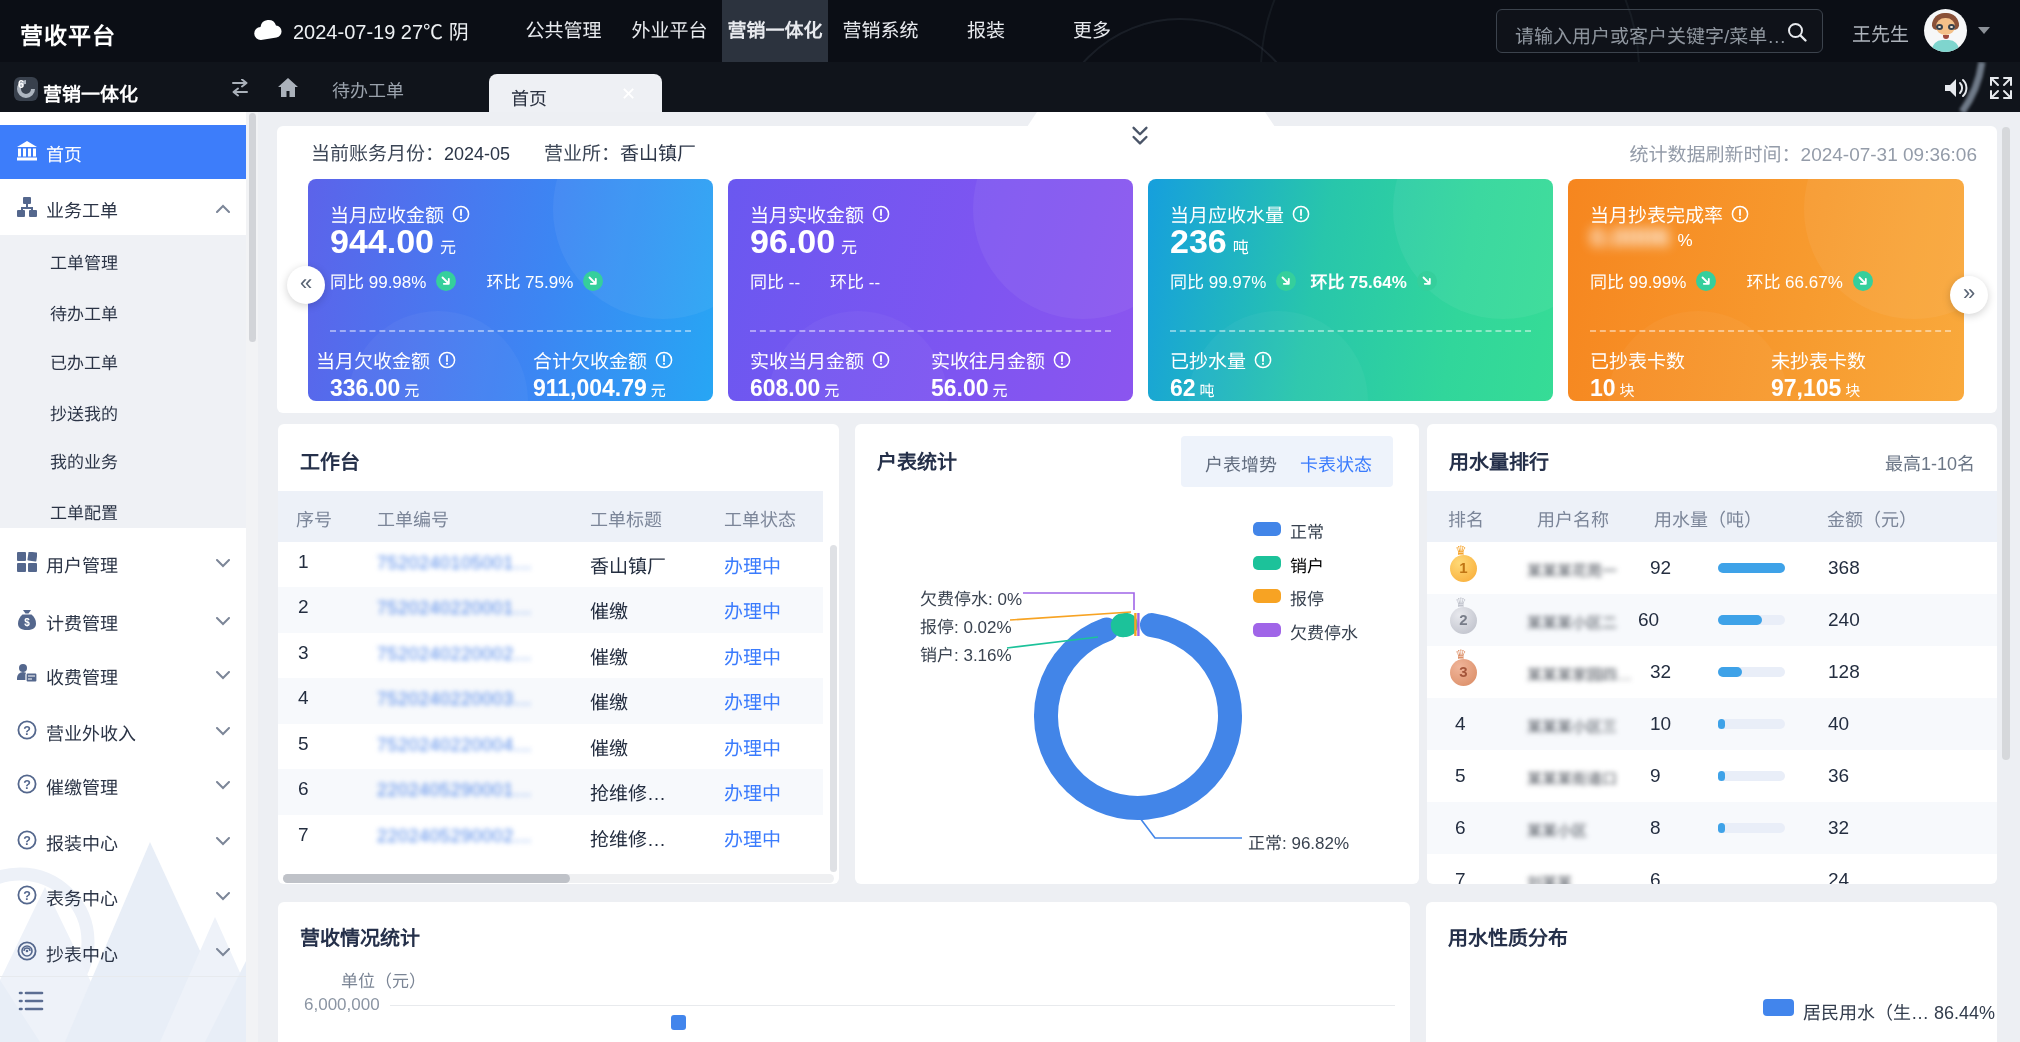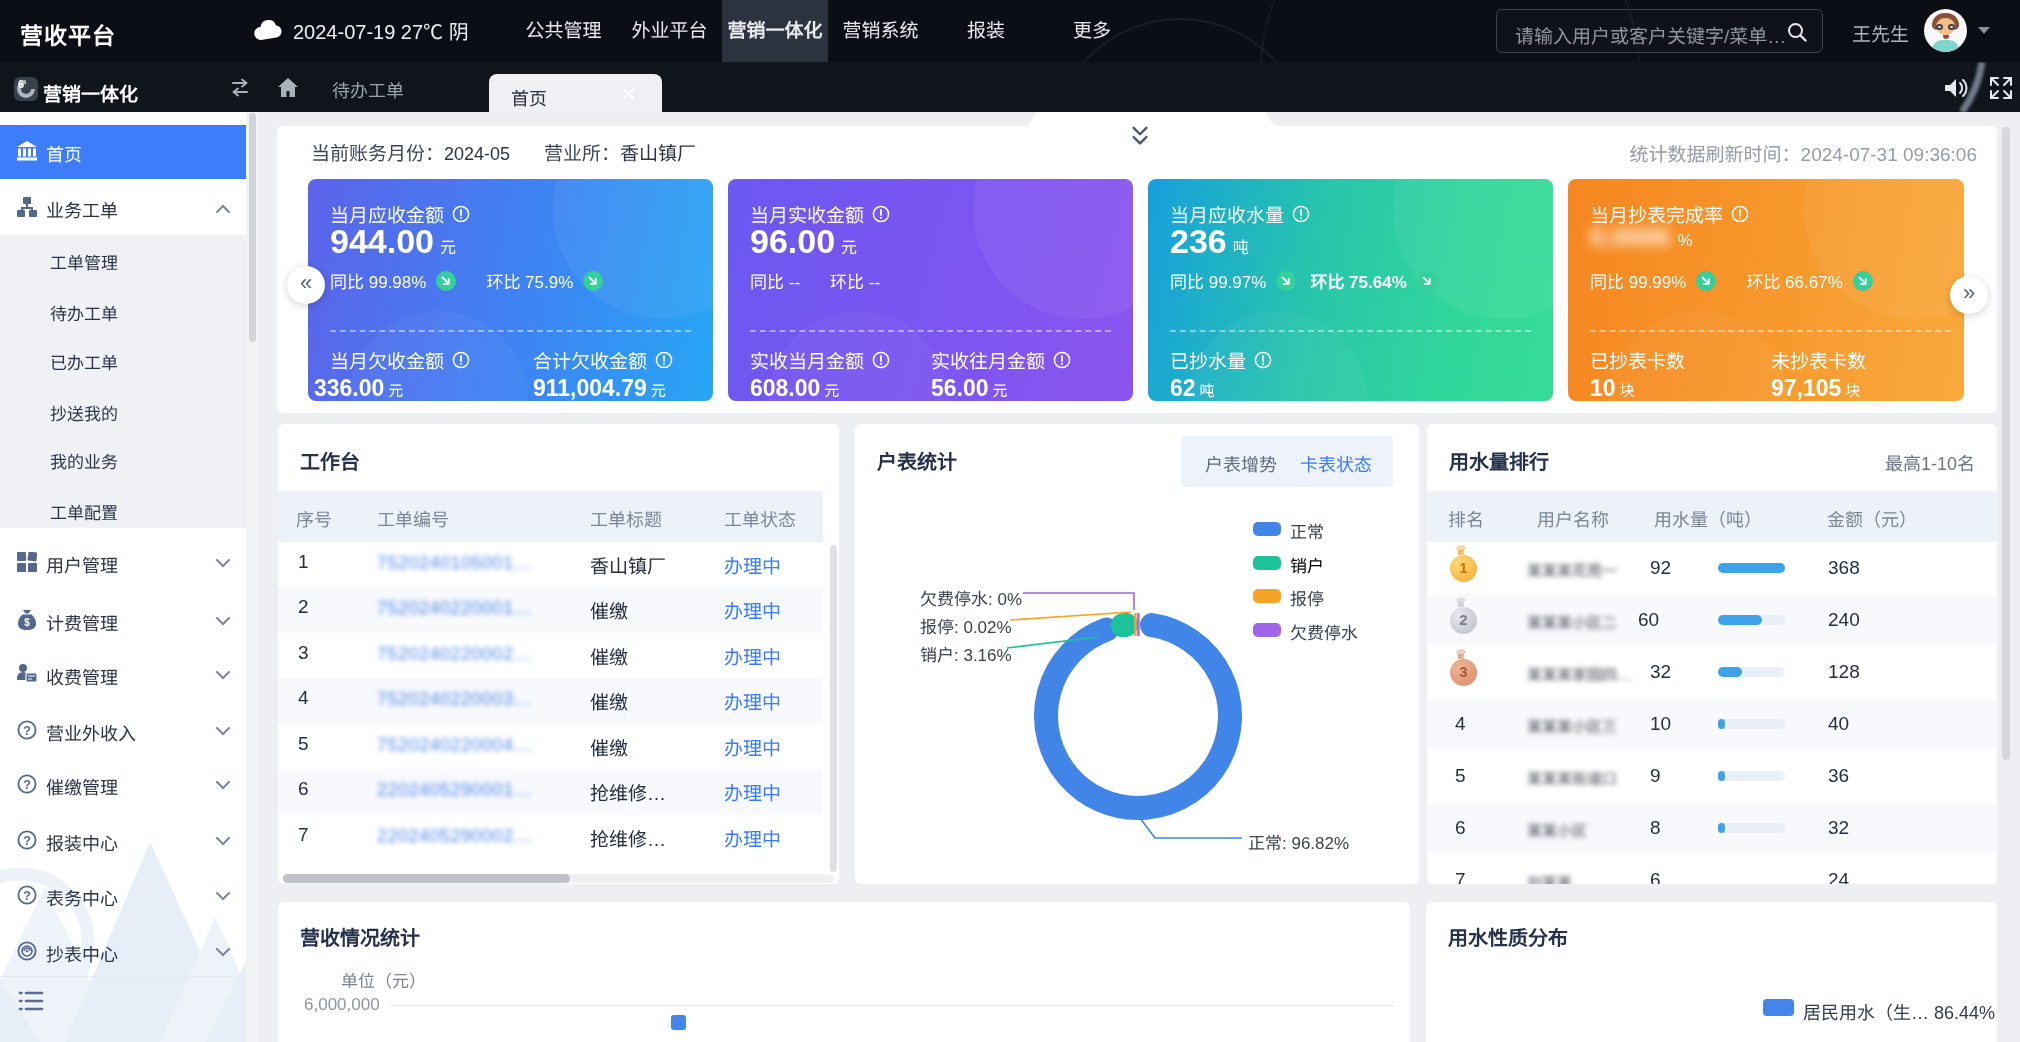--- a/index.html
+++ b/index.html
@@ -311,26 +311,26 @@
           <circle cx="10" cy="10" r="10" fill="#35cf9c"></circle>
           <path d="M6.5 6.5 L12.5 12.5 M12.8 7.8 v5 h-5" fill="none" stroke="#fff" stroke-width="1.8" stroke-linecap="round" stroke-linejoin="round"></path>
         </svg>
       <span style="margin-left:22px;">环比 75.9%</span>
       <svg class="badge" viewBox="0 0 20 20">
           <circle cx="10" cy="10" r="10" fill="#35cf9c"></circle>
           <path d="M6.5 6.5 L12.5 12.5 M12.8 7.8 v5 h-5" fill="none" stroke="#fff" stroke-width="1.8" stroke-linecap="round" stroke-linejoin="round"></path>
         </svg>
     </div>
     <div class="dash"></div>
-    <div class="b1" style="left:22px;align-items:center;">当月欠收金额 <svg class="info" viewBox="0 0 18 18">
-          <circle cx="9" cy="9" r="7.6" fill="none" stroke="#fff" stroke-width="1.5"></circle>
-          <line x1="9" y1="5" x2="9" y2="10" stroke="#fff" stroke-width="1.8" stroke-linecap="round"></line>
-          <circle cx="9" cy="12.8" r="1.1" fill="#fff"></circle>
-        </svg></div>
-    <div class="b2" style="left:6px;">336.00<small>元</small></div>
+    <div class="b1" style="left:8px;align-items:center;">当月欠收金额 <svg class="info" viewBox="0 0 18 18">
+          <circle cx="9" cy="9" r="7.6" fill="none" stroke="#fff" stroke-width="1.5"></circle>
+          <line x1="9" y1="5" x2="9" y2="10" stroke="#fff" stroke-width="1.8" stroke-linecap="round"></line>
+          <circle cx="9" cy="12.8" r="1.1" fill="#fff"></circle>
+        </svg></div>
+    <div class="b2" style="left:22px;">336.00<small>元</small></div>
     <div class="b1" style="left:225px;">合计欠收金额 <svg class="info" viewBox="0 0 18 18">
           <circle cx="9" cy="9" r="7.6" fill="none" stroke="#fff" stroke-width="1.5"></circle>
           <line x1="9" y1="5" x2="9" y2="10" stroke="#fff" stroke-width="1.8" stroke-linecap="round"></line>
           <circle cx="9" cy="12.8" r="1.1" fill="#fff"></circle>
         </svg></div>
     <div class="b2" style="left:225px;">911,004.79<small>元</small></div>
   </div>
 
   <div class="card" style="left:470px;background:linear-gradient(105deg,#6a58f0 0%,#7e55f1 60%,#8b55ef 100%);">
     <div class="deco"></div>

